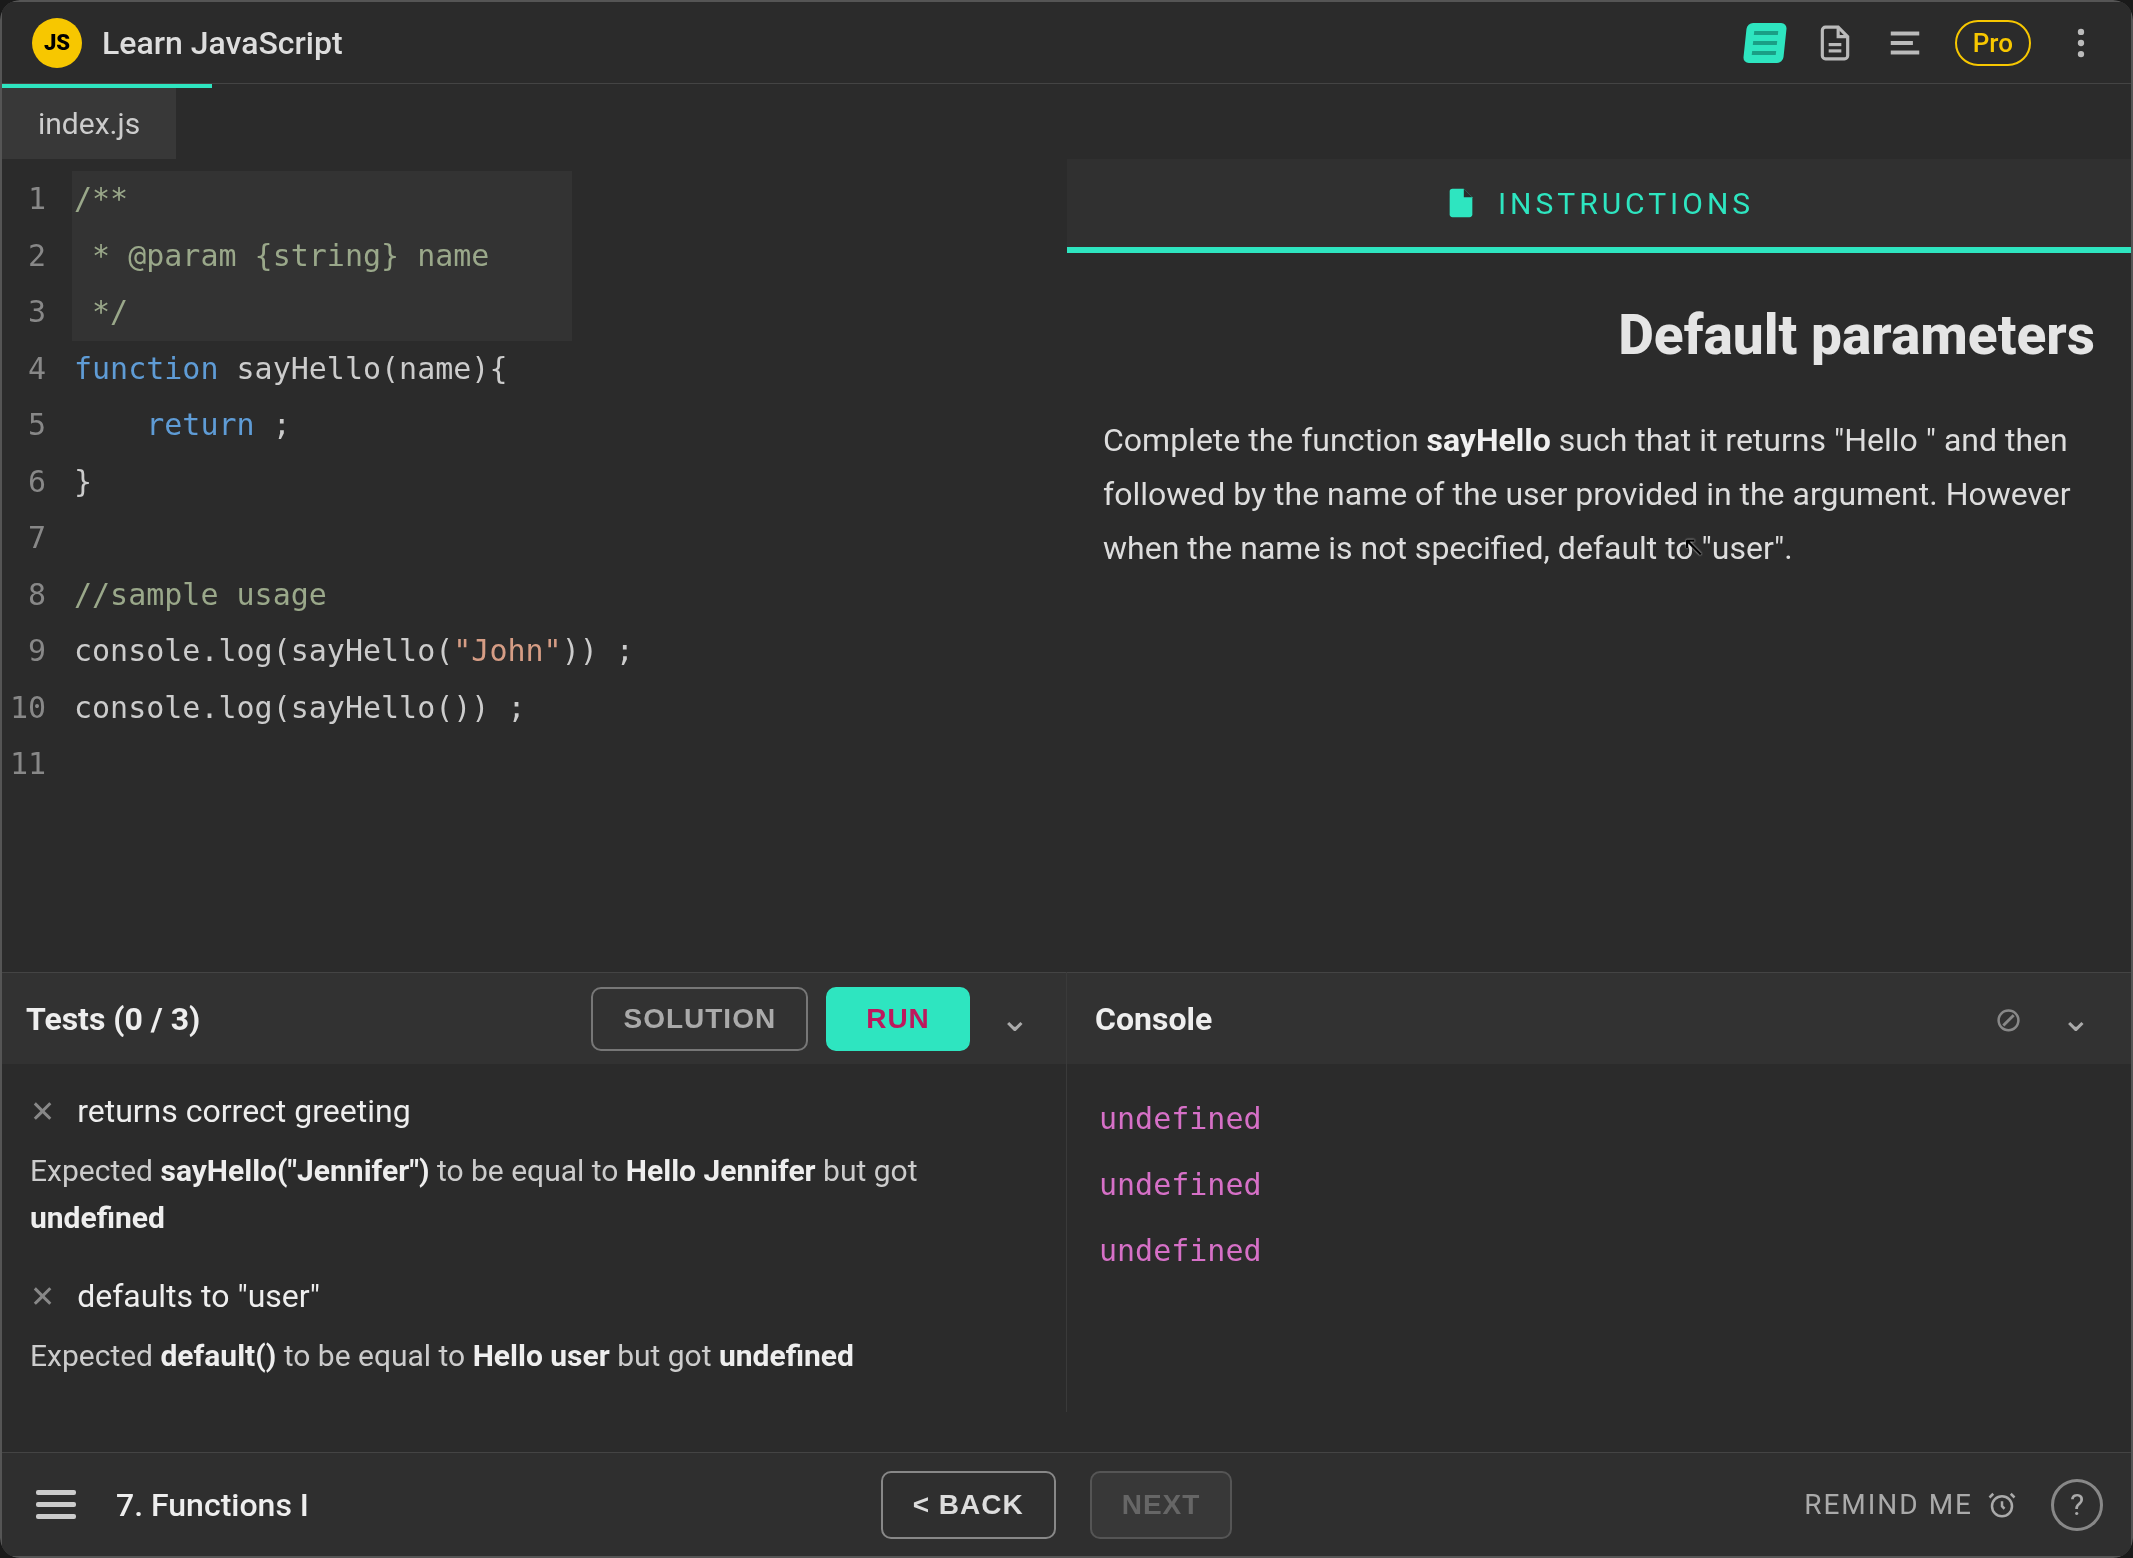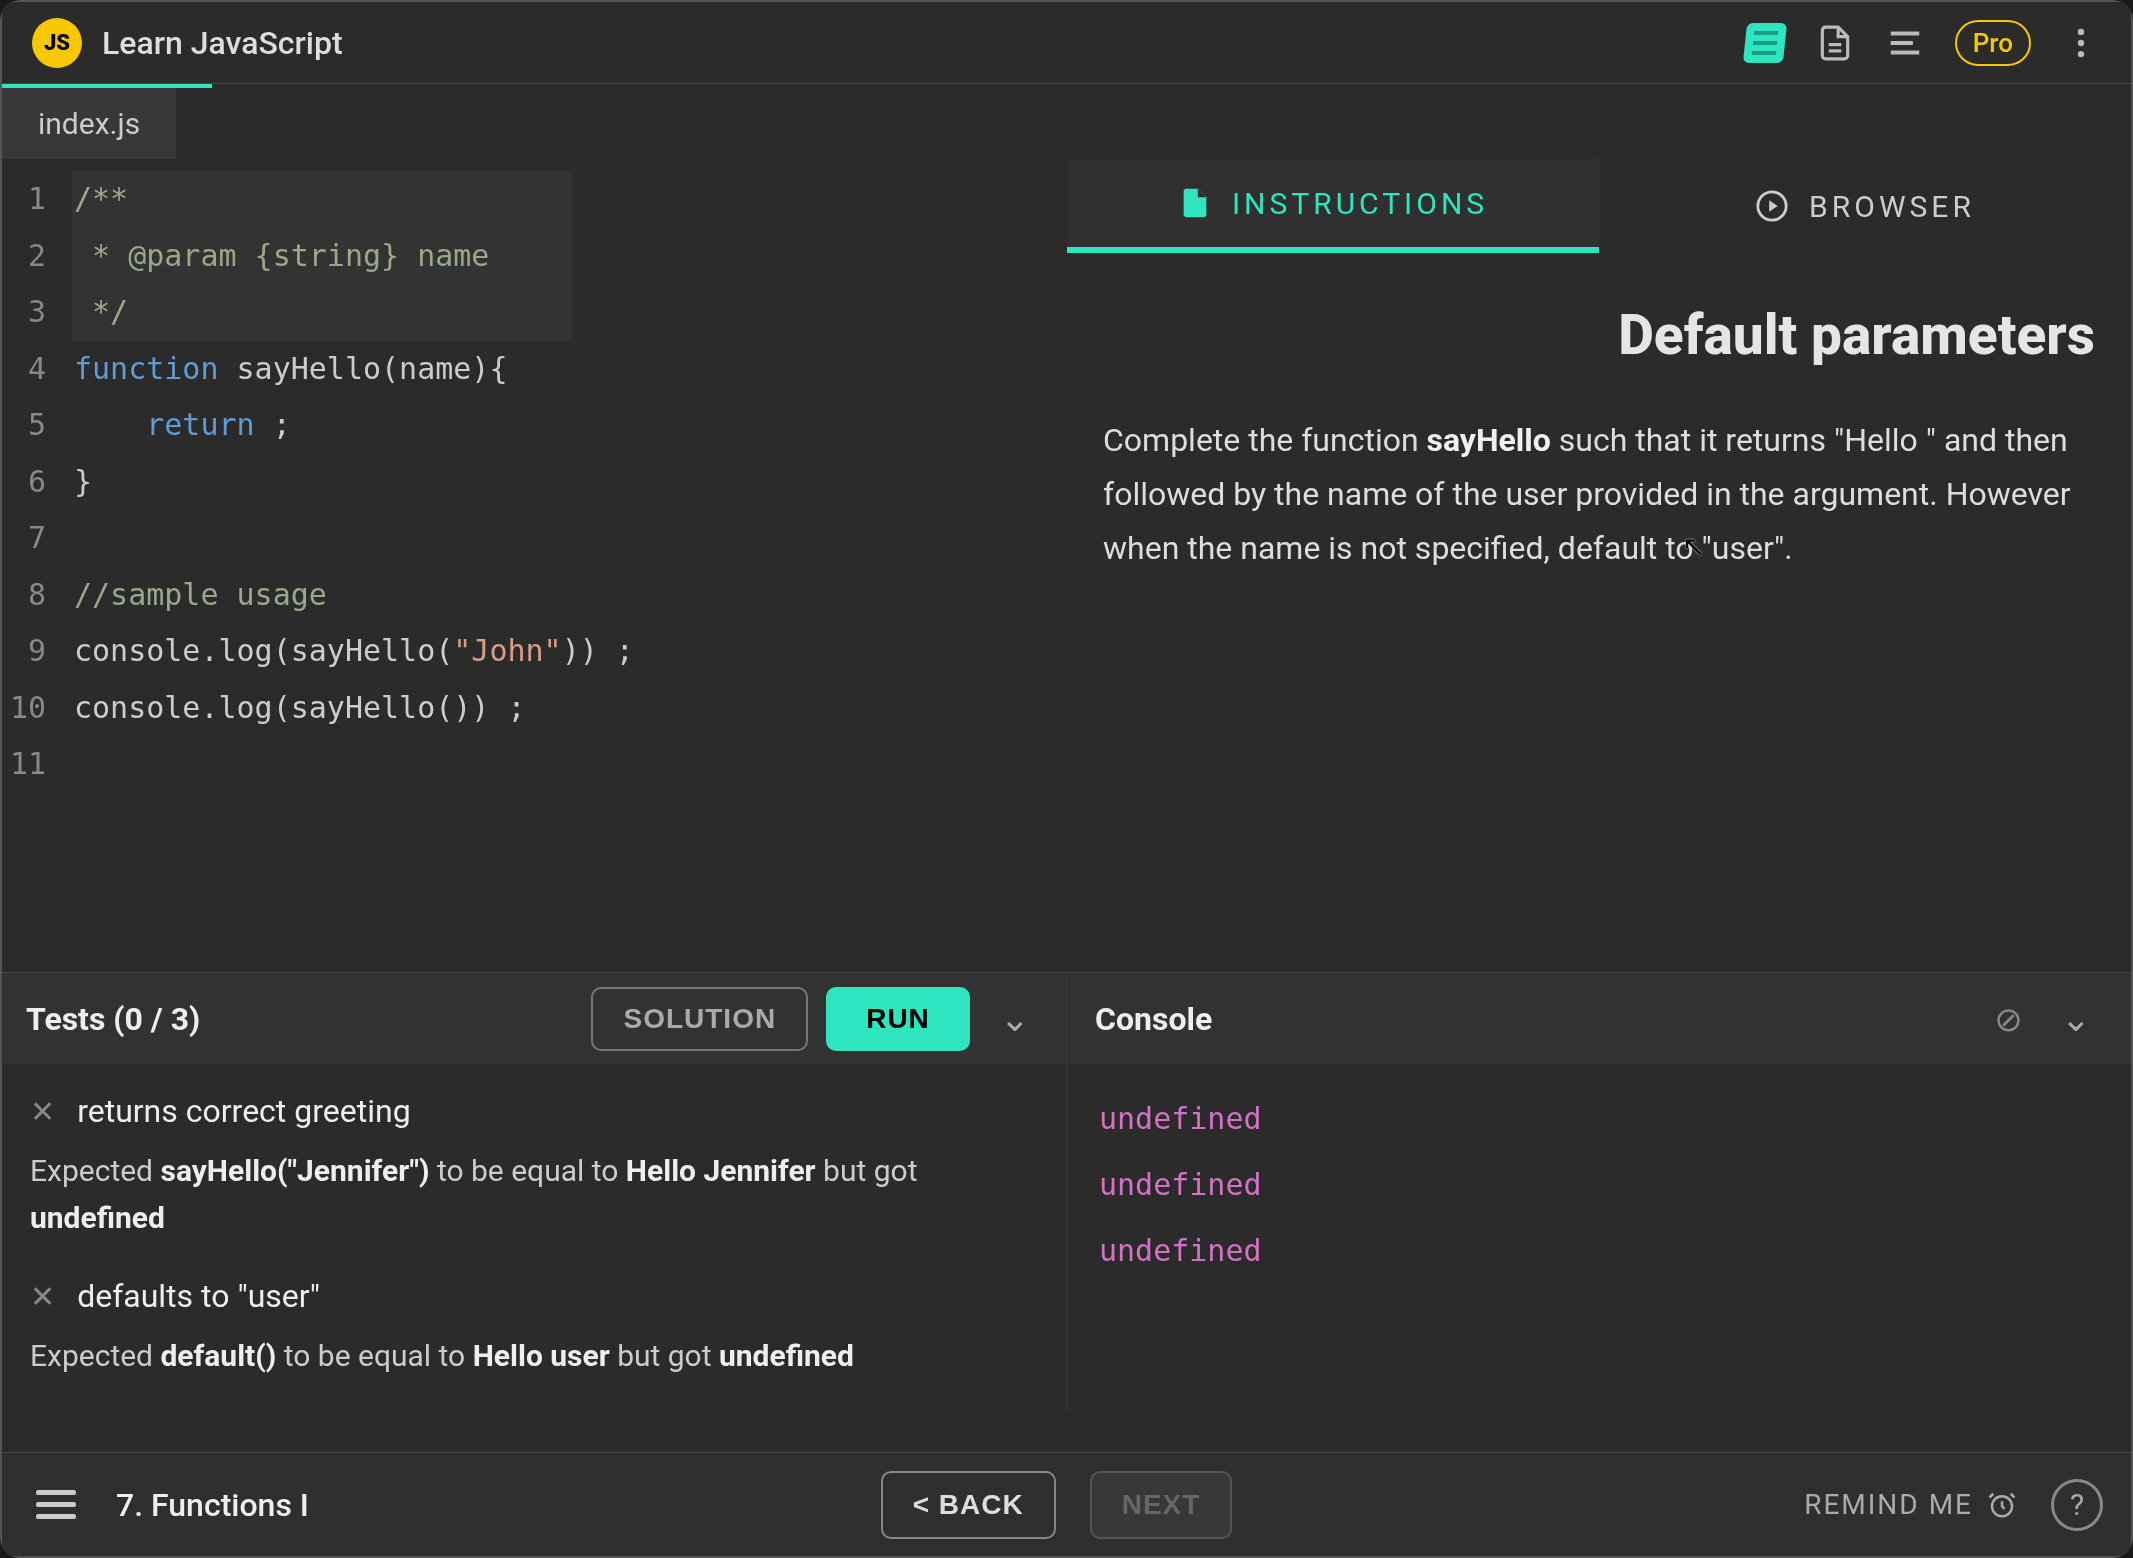--- a/index.html
+++ b/index.html
@@ -138,21 +138,21 @@
   padding: 14px 30px;
   border-radius: 10px;
   font-size: 28px;
   font-weight: 700;
   letter-spacing: 1px;
   border: 2px solid #777;
   background: transparent;
   color: #aaa;
   cursor: pointer;
 }
-.btn.run { background: #2ee5c0; border-color: #2ee5c0; color: #000000; padding: 14px 38px; }
+.btn.run { background: #2ee5c0; border-color: #2ee5c0; color: #be185d; padding: 14px 38px; }
 .chev { color: #aaa; font-size: 36px; cursor: pointer; padding: 0 12px;}
 .tests-list {
   flex: 1;
   overflow: auto;
   padding: 10px 28px 10px 28px;
   background: #2b2b2b;
 }
 .test-item { padding: 18px 0; }
 .test-head { display: flex; align-items: center; gap: 22px; font-size: 32px; color: #eee; }
 .x-icon { color: #888; font-size: 30px; font-weight: 300; }
@@ -282,27 +282,20 @@
 
     <div class="right-col">
       <div class="right-tabs">
         <div class="rtab active">
           <svg class="rtab-icon" viewBox="0 0 24 24" fill="#2ee5c0">
               <path d="M14 2H6a2 2 0 0 0-2 2v16a2 2 0 0 0 2 2h12a2 2 0 0 0 2-2V8z"></path>
               <path fill="#2b2b2b" d="M14 2v6h6z"></path>
             </svg>
           <span>INSTRUCTIONS</span>
         </div>
-        <div class="rtab inactive">
-          <svg class="rtab-icon" viewBox="0 0 24 24" fill="none" stroke="#ccc" stroke-width="2">
-              <circle cx="12" cy="12" r="10"></circle>
-              <polygon fill="#ccc" stroke="none" points="10,8 16,12 10,16"></polygon>
-            </svg>
-          <span>BROWSER</span>
-        </div>
       </div>
       <div class="instructions">
         <h2>Default parameters</h2>
         <p>
           <span>Complete the function </span><strong>sayHello</strong><span> such that it returns "Hello " and then followed by the name of the user provided in the argument. However when the name is not specified, default to "user".</span>
         </p>
       </div>
     </div>
   </div>
 

